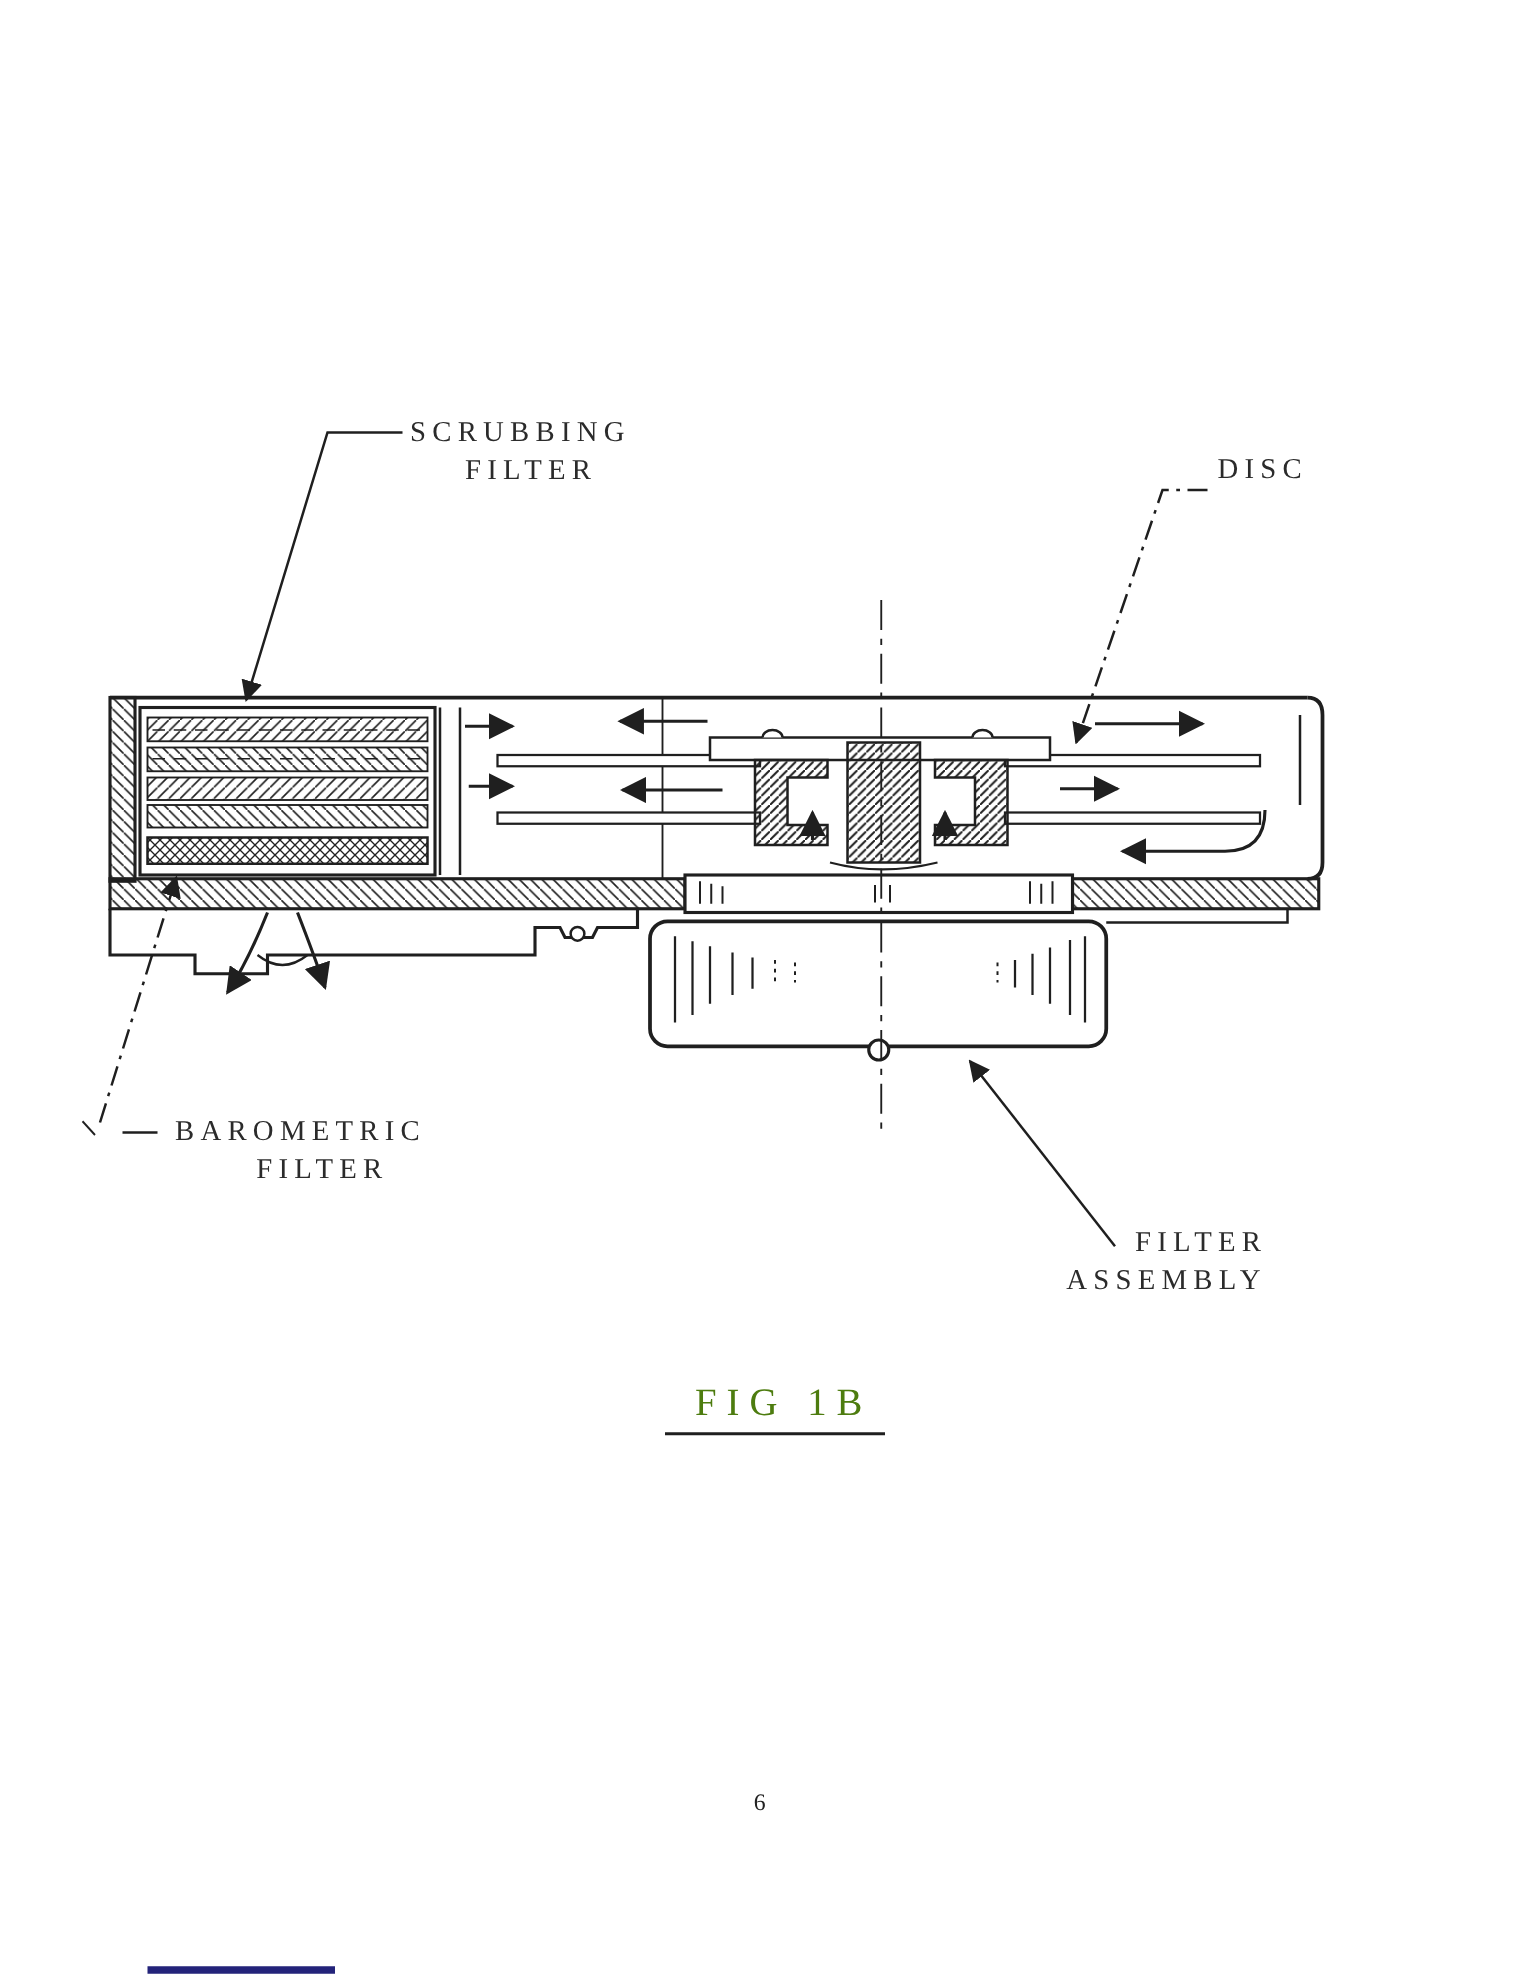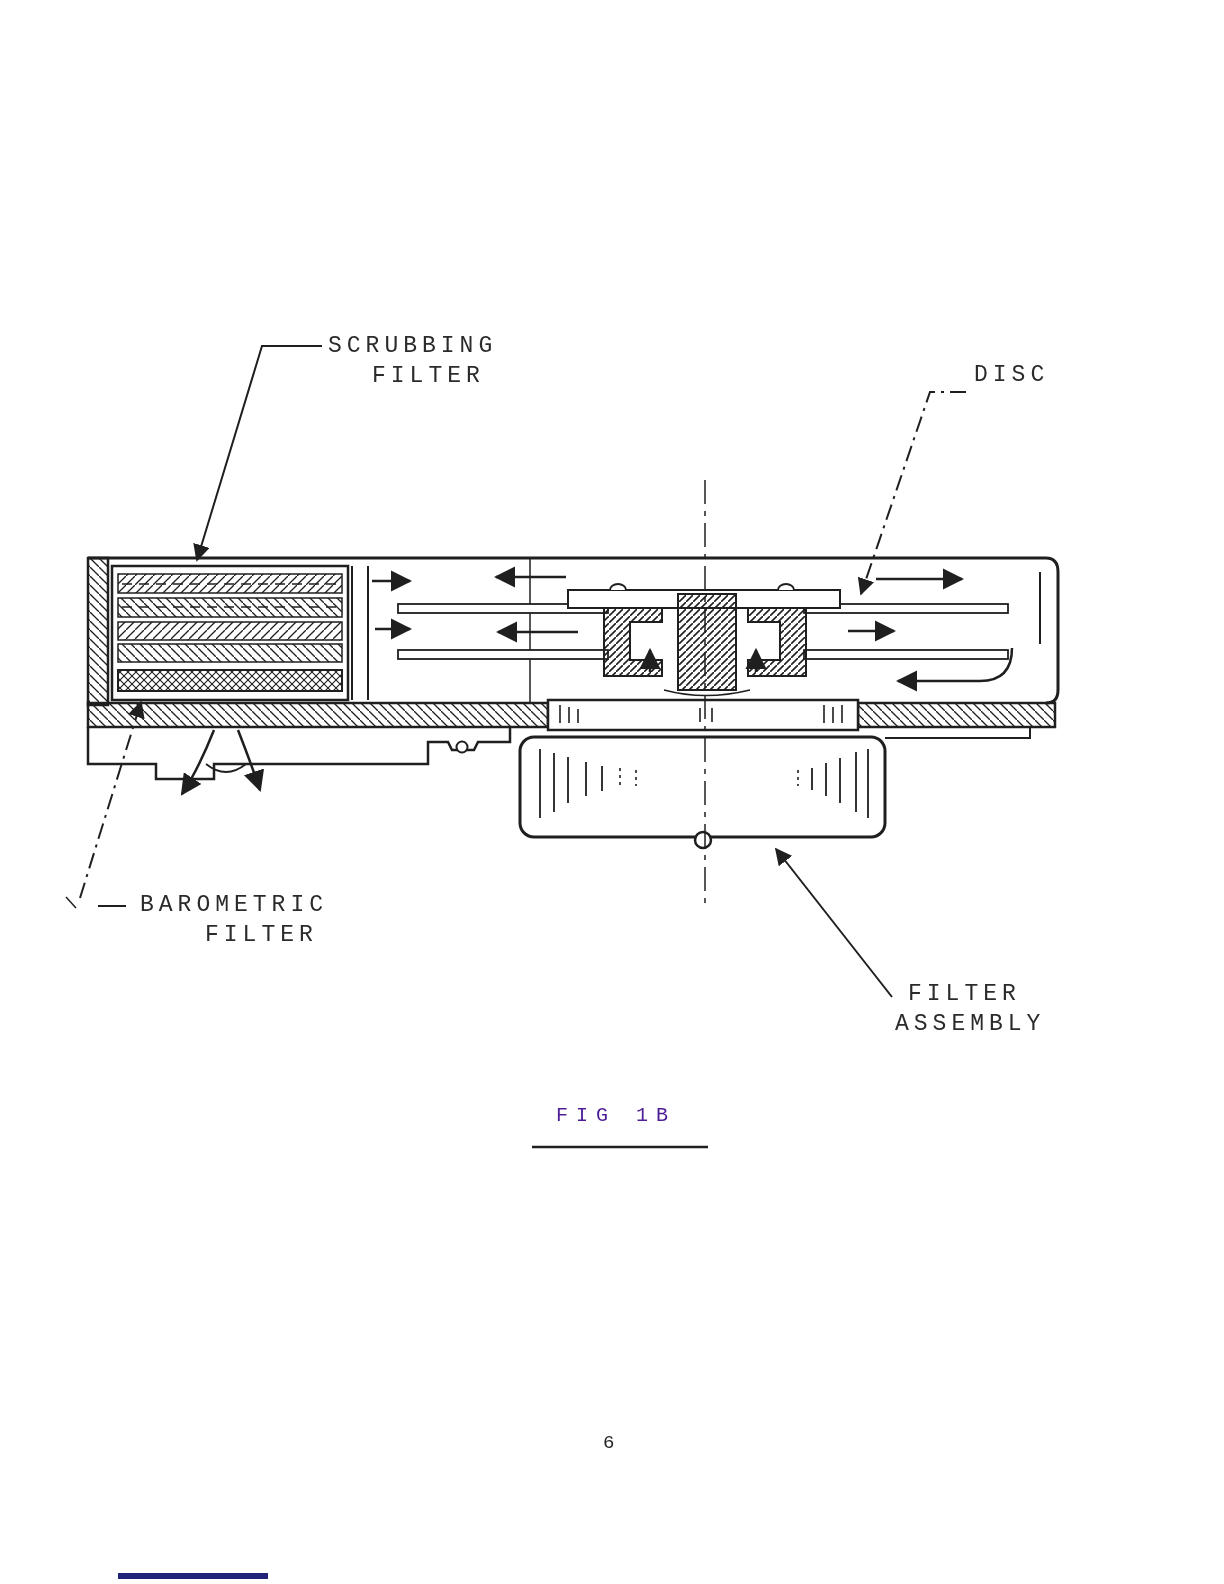--- a/index.html
+++ b/index.html
@@ -2,36 +2,36 @@
 <html><head>
 <meta charset="utf-8">
 <style>
   html,body{margin:0;padding:0;background:#e8e8e8;}
   .page{
     position:relative;
     width:1224px;height:1584px;
     background:#ffffff;
     margin:0 auto;
     overflow:hidden;
-    font-family:Liberation Mono, monospace;
+    font-family:Liberation Serif, serif;
     color:#262626;
   }
   .drawing{position:absolute;left:0;top:0;}
   .lbl{
     position:absolute;
     font-size:23px;
     letter-spacing:5px;
     color:#2b2b2b;
     white-space:nowrap;
   }
   .caption{
     position:absolute;
-    font-size:20px;
+    font-size:31px;
     letter-spacing:8px;
-    color:#4c1d95;
+    color:#4d7c0f;
   }
   .pagenum{
     position:absolute;
     font-size:19px;
     color:#222;
   }
 </style>
 </head>
 <body>
 
@@ -141,19 +141,19 @@
 
   <div class="lbl" style="left:328px;top:333px;">SCRUBBING</div>
   <div class="lbl" style="left:372px;top:363px;">FILTER</div>
 
   <div class="lbl" style="left:974px;top:362px;">DISC</div>
 
   <div class="lbl" style="left:140px;top:892px;">BAROMETRIC</div>
   <div class="lbl" style="left:205px;top:922px;">FILTER</div>
 
   <div class="lbl" style="left:908px;top:981px;">FILTER</div>
-  <div class="lbl" style="left:895px;top:1011px;">ASSEMBLY</div>
+  <div class="lbl" style="left:853px;top:1011px;">ASSEMBLY</div>
 
   <div class="caption" style="left:556px;top:1104px;">FIG 1B</div>
 
   <div class="pagenum" style="left:603px;top:1432px;">6</div>
 
 </div>
 
 </body></html>

